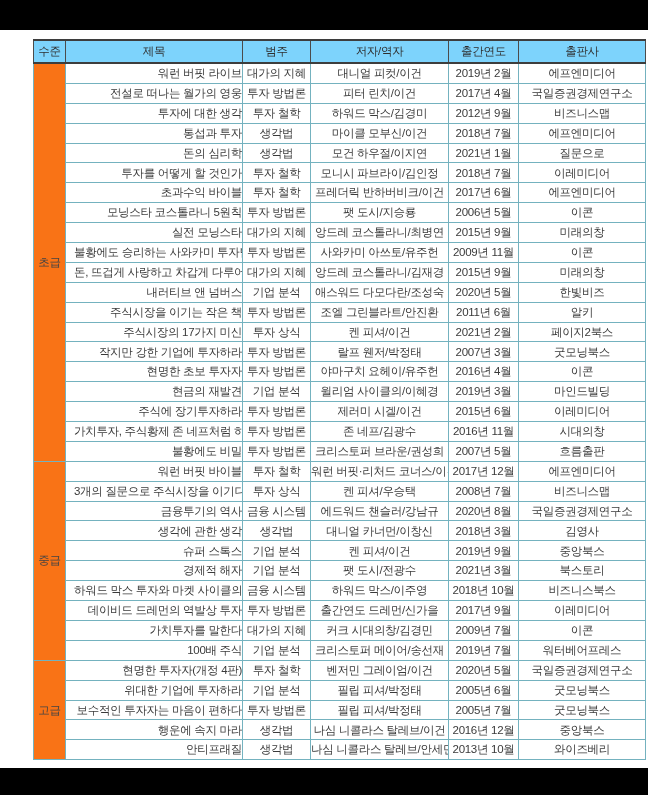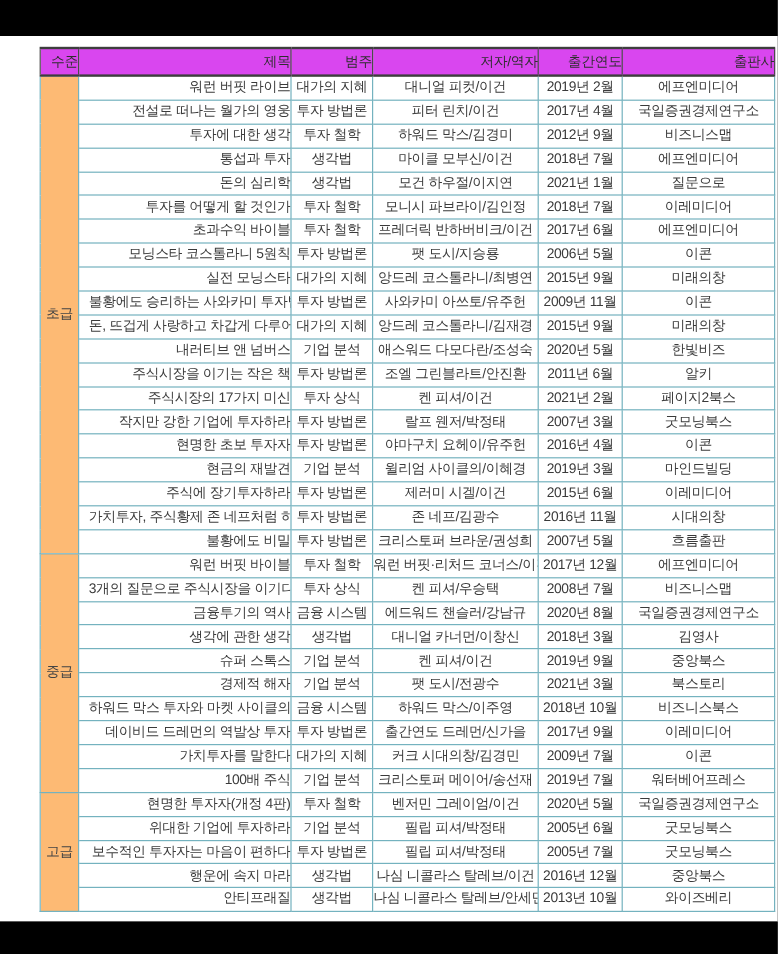--- a/index.html
+++ b/index.html
@@ -35,43 +35,43 @@
   table.book-table {
     border-collapse: collapse;
     table-layout: fixed;
     width: 612px;
     margin: 9px 0 0 33px;
     font-size: 11.5px;
     color: #333333;
     letter-spacing: -0.3px;
   }
   table.book-table th {
-    background: #d946ef;
+    background: #7dd3fc;
     border: 1px solid #4b4b4b;
     border-top: 2px solid #3d3d3d;
     border-bottom: 2px solid #3d3d3d;
     font-weight: normal;
     height: 21px;
     padding: 0;
-    text-align: right;
+    text-align: center;
     color: #2e2e2e;
   }
   table.book-table td {
     border: 1px solid #74b2bf;
     height: 18.9px;
     padding: 0;
     line-height: 1.1;
     text-align: center;
     white-space: nowrap;
     overflow: hidden;
     color: #3a3a3a;
     background: #ffffff;
   }
   table.book-table td.level-cell {
-    background: #fdba74;
+    background: #f97316;
     color: #444444;
   }
   table.book-table td.title-cell {
     text-align: right;
     padding-left: 8px;
   }
 </style>
 </head>
 <body>
 

